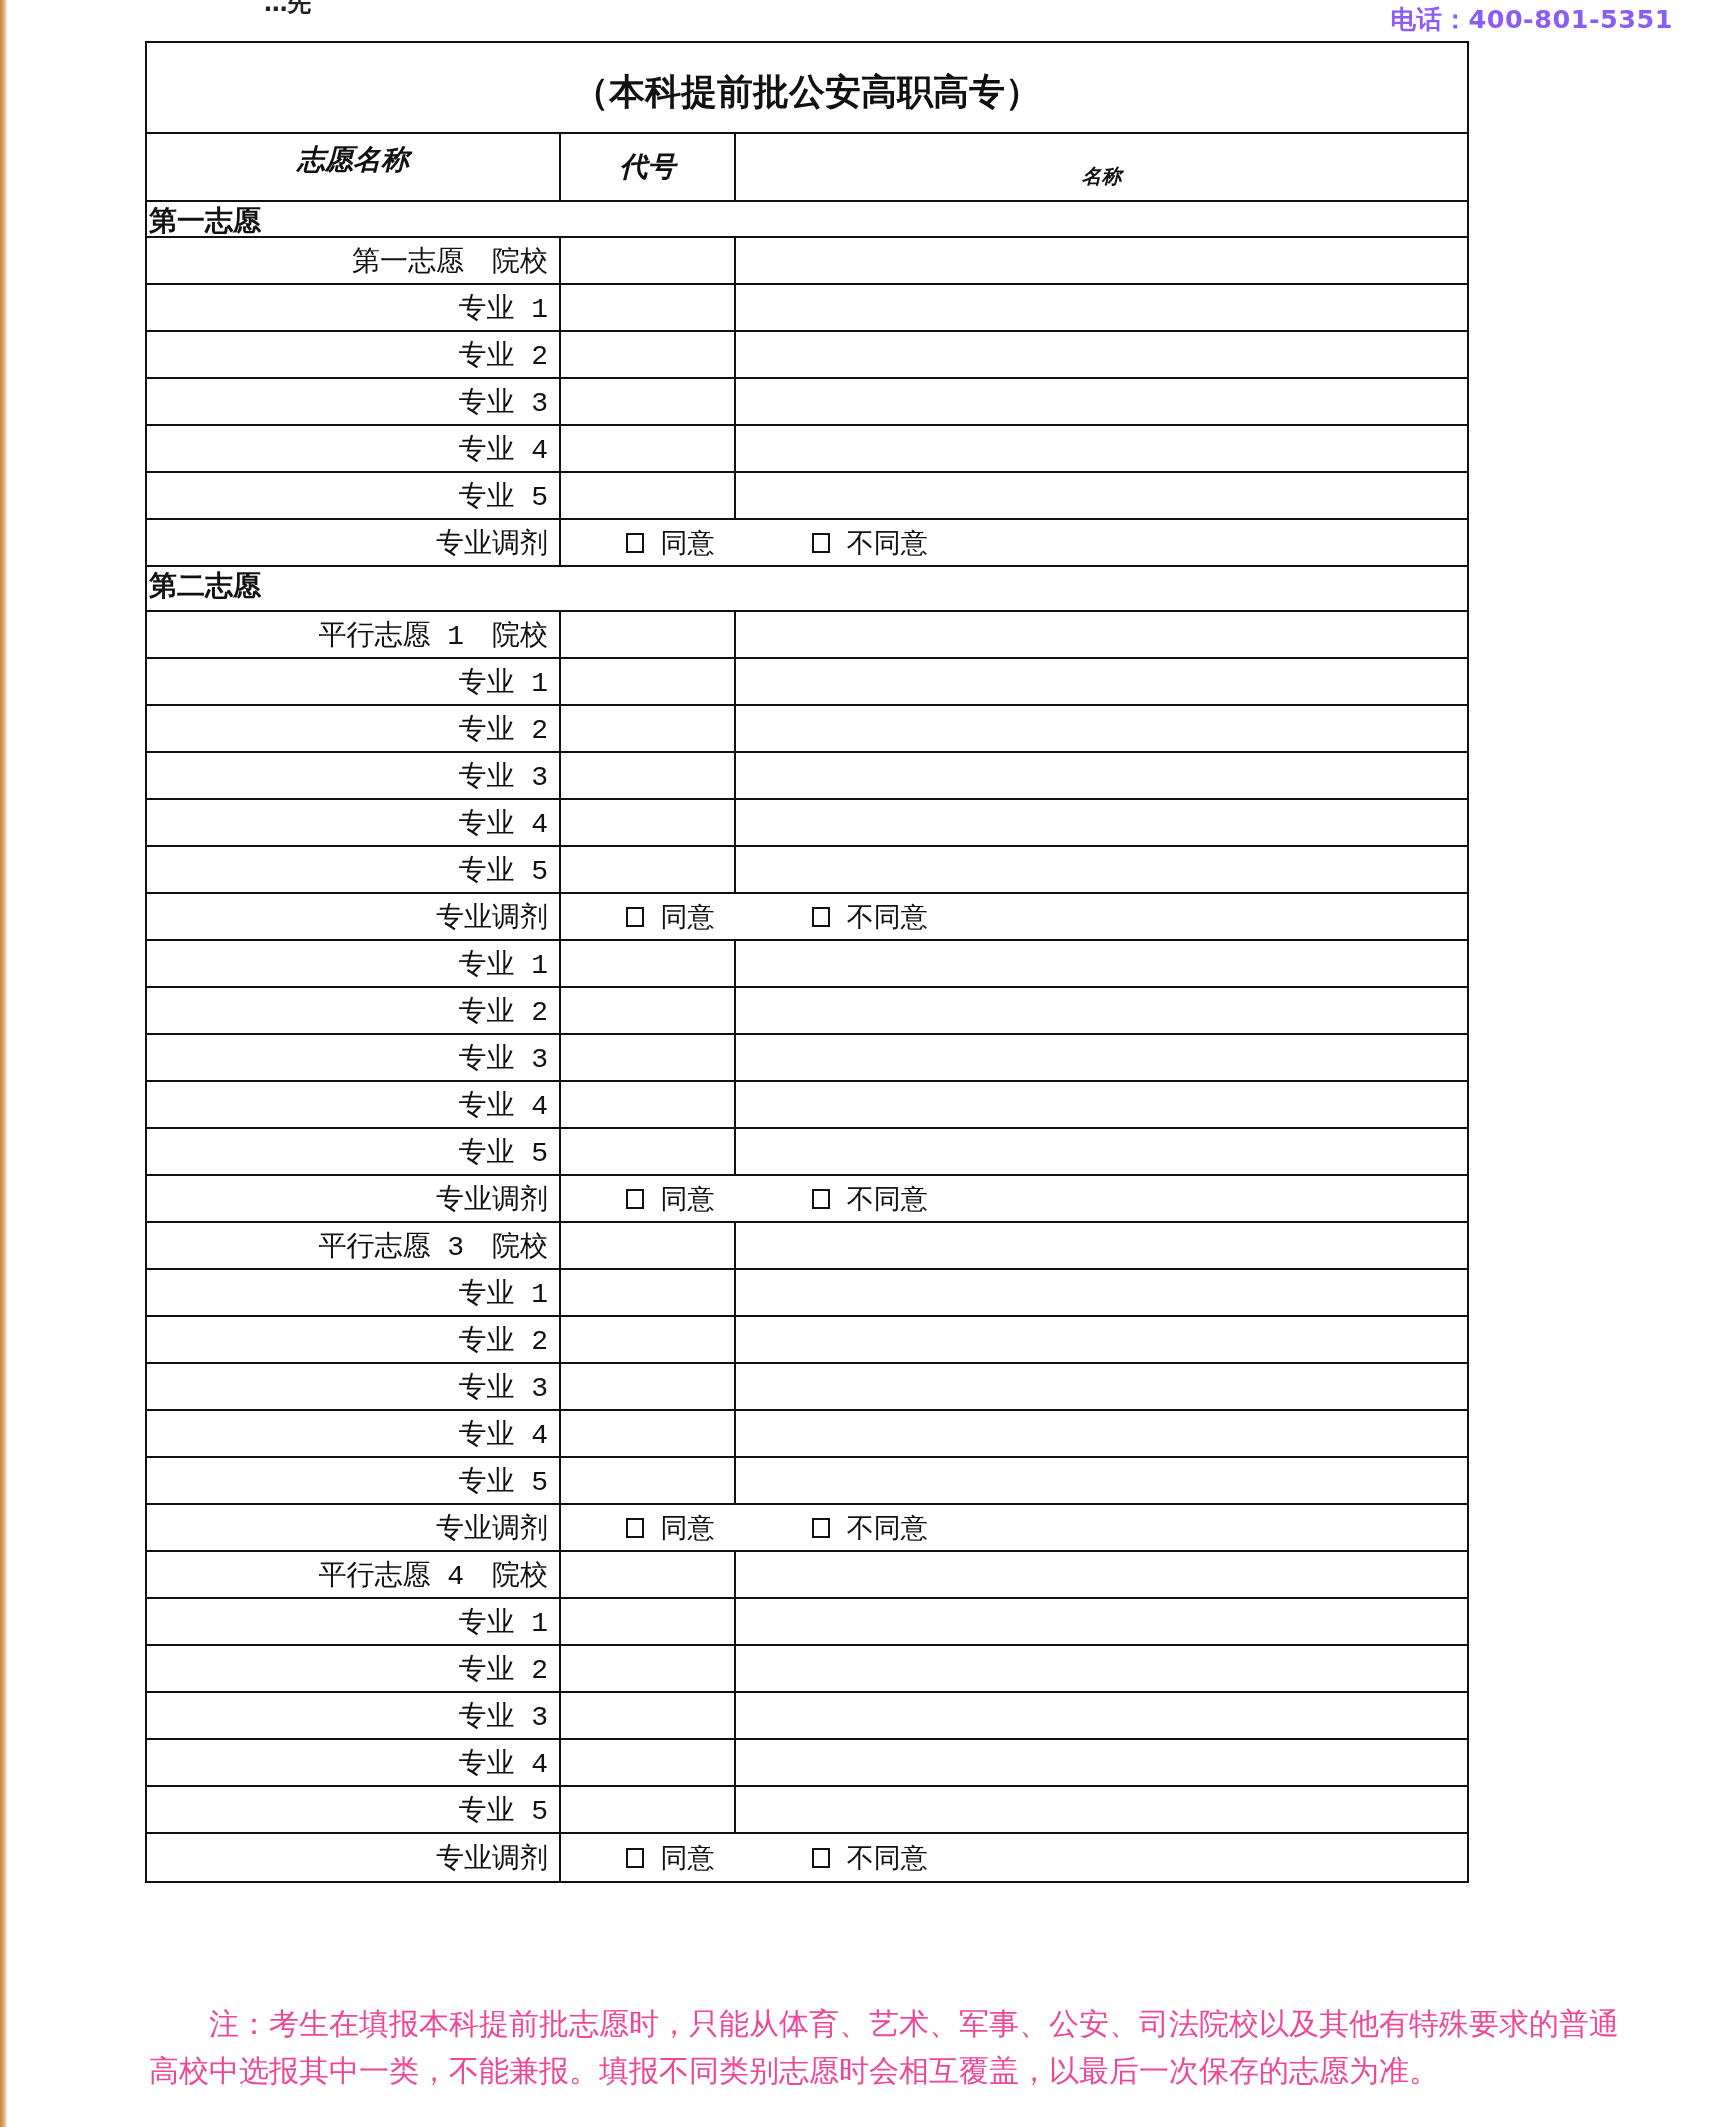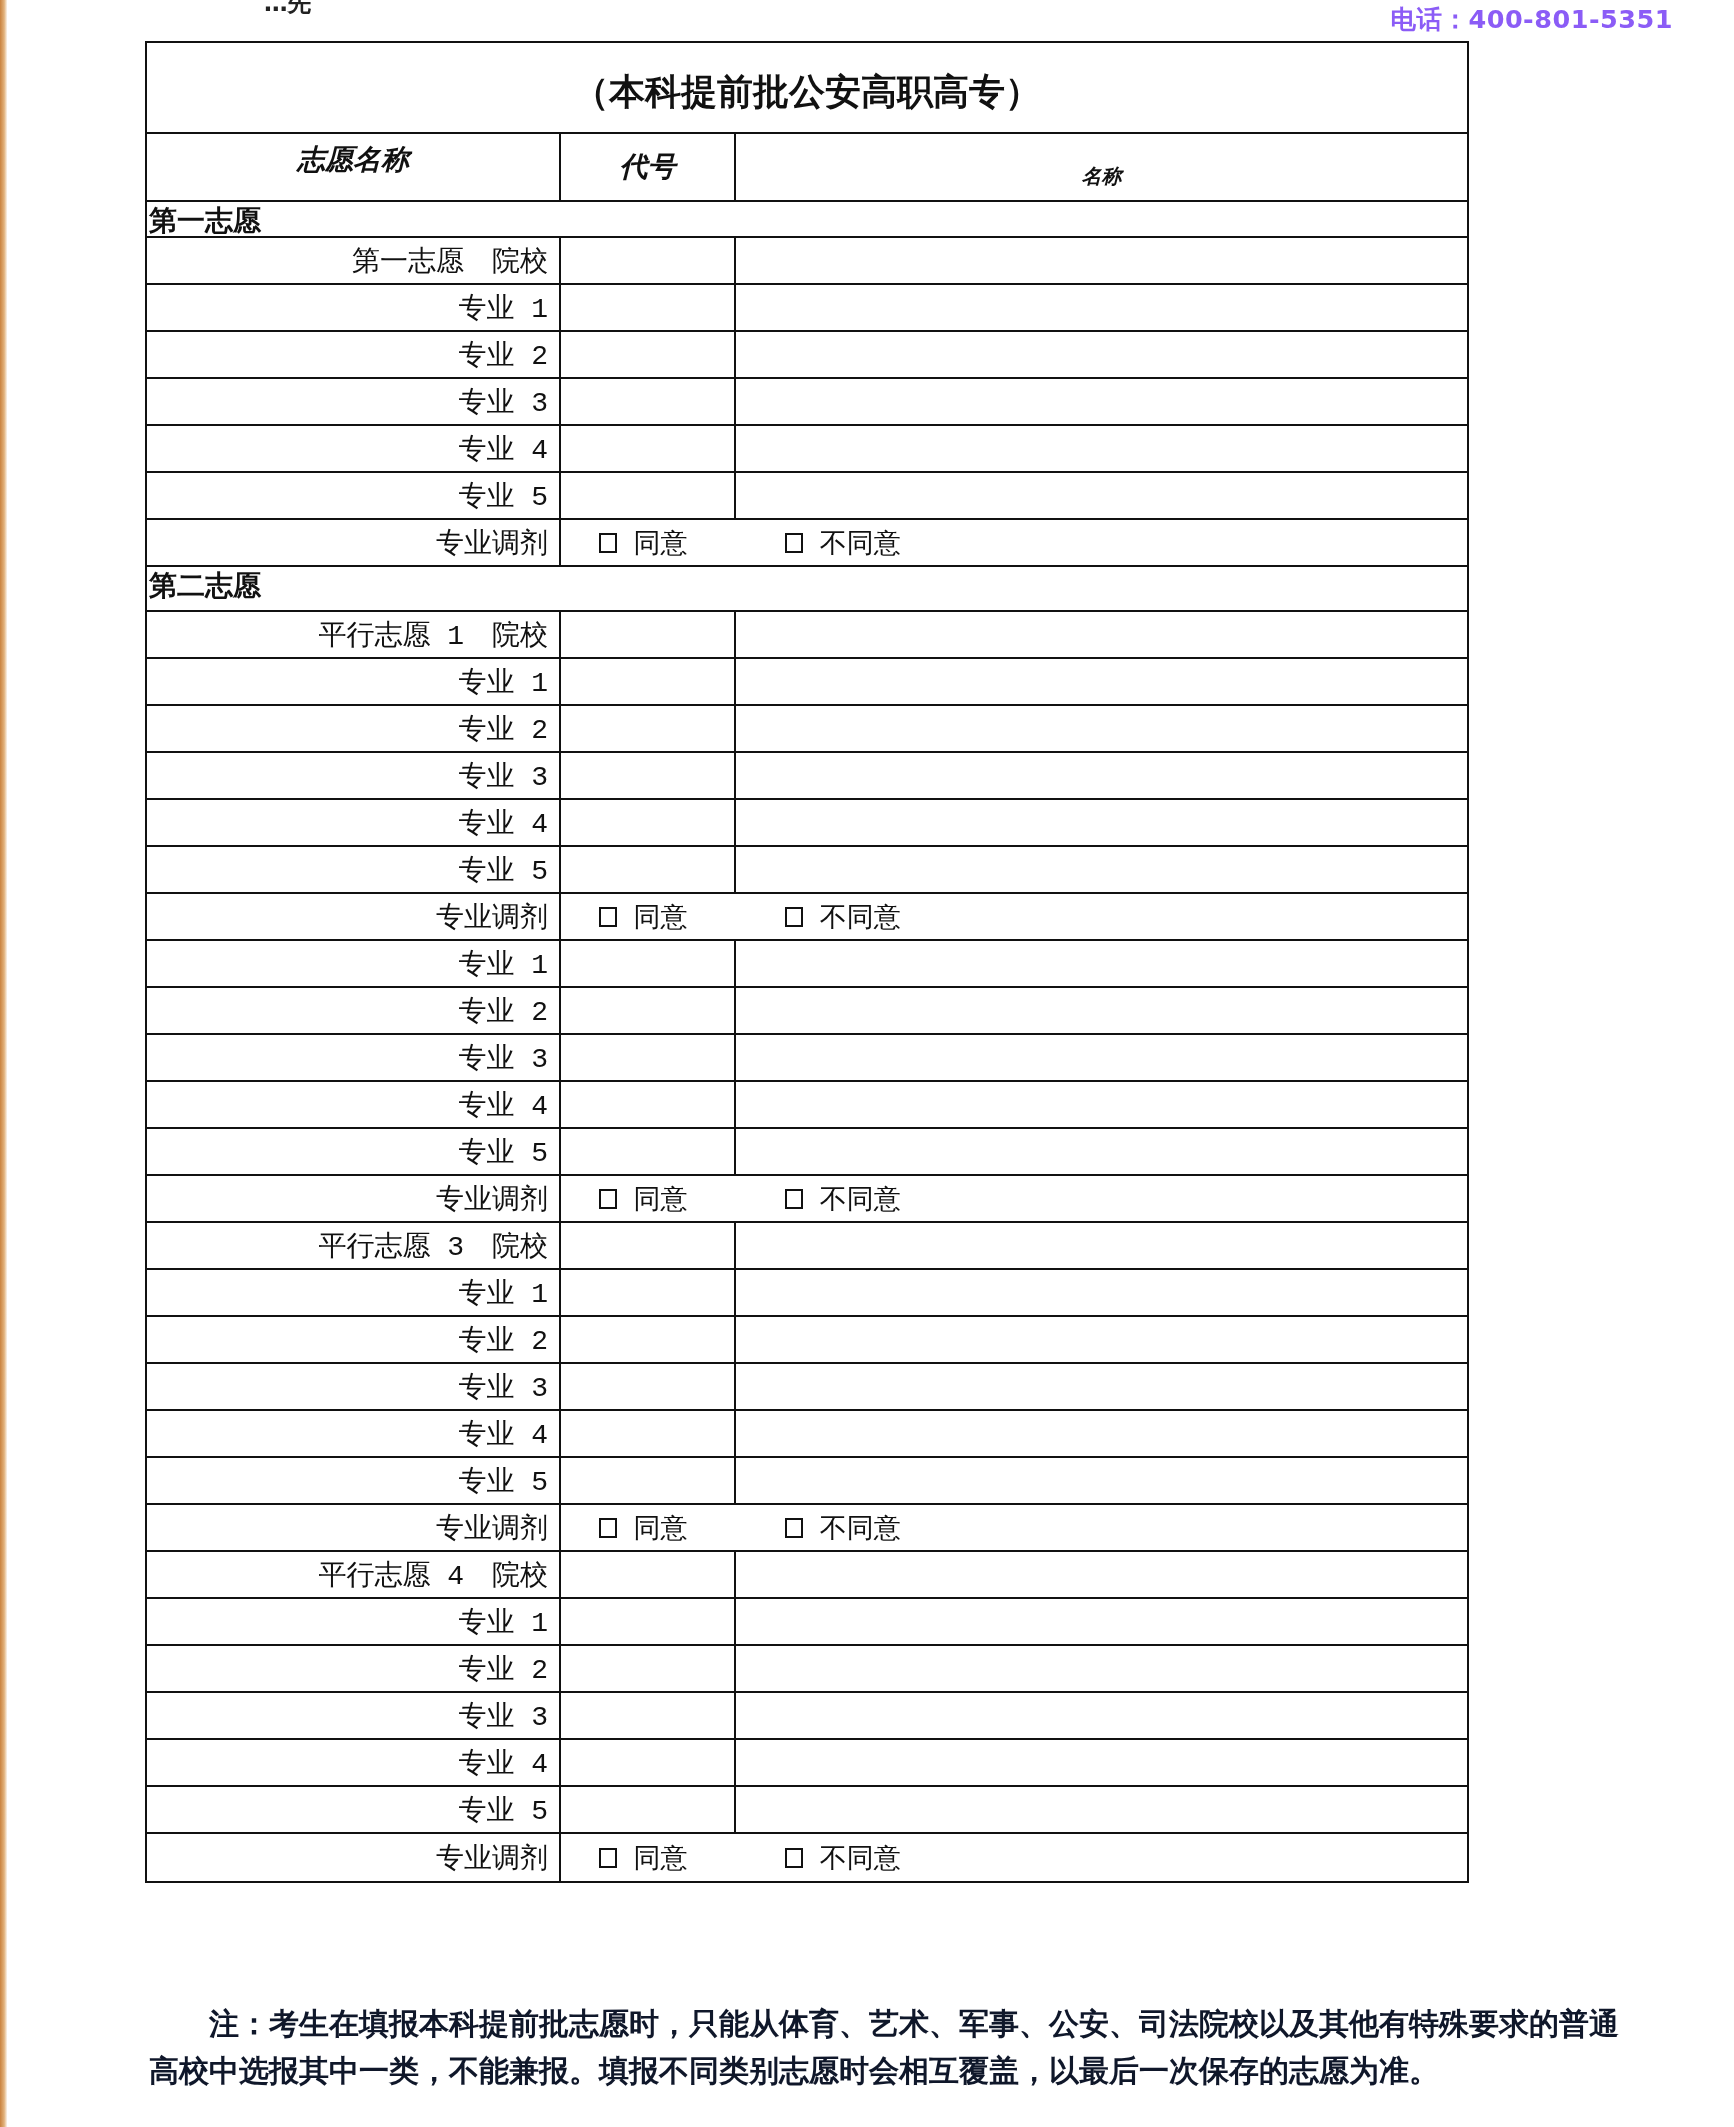--- a/index.html
+++ b/index.html
@@ -84,21 +84,21 @@
     }
     .c-code {
       width: 175px;
       border-right: 2.3px solid #111;
     }
     .c-name {
       flex: 1;
     }
     .c-merge {
       flex: 1;
-      padding-left: 38px;
+      padding-left: 65px;
       font-size: 27px;
     }
     .header-row {
       height: 68px;
       font-style: italic;
     }
     .header-row .c-label {
       justify-content: center;
       padding-right: 0;
       font-family: "DejaVu Sans", "Liberation Sans", sans-serif;
@@ -143,23 +143,23 @@
       border: 2.7px solid #111;
       margin-right: 16.4px;
       box-sizing: border-box;
     }
     .note {
       position: absolute;
       left: 149px;
       top: 2000px;
       width: 1546px;
       font-size: 30px;
-      font-weight: bold;
+      font-weight: normal;
       line-height: 47px;
-      color: #0f172a;
+      color: #ec4899;
     }
     .note .indent {
       display: inline-block;
       width: 60px;
     }
   </style>
 </head>
 <body>
 
 <div class="page-edge"></div>

